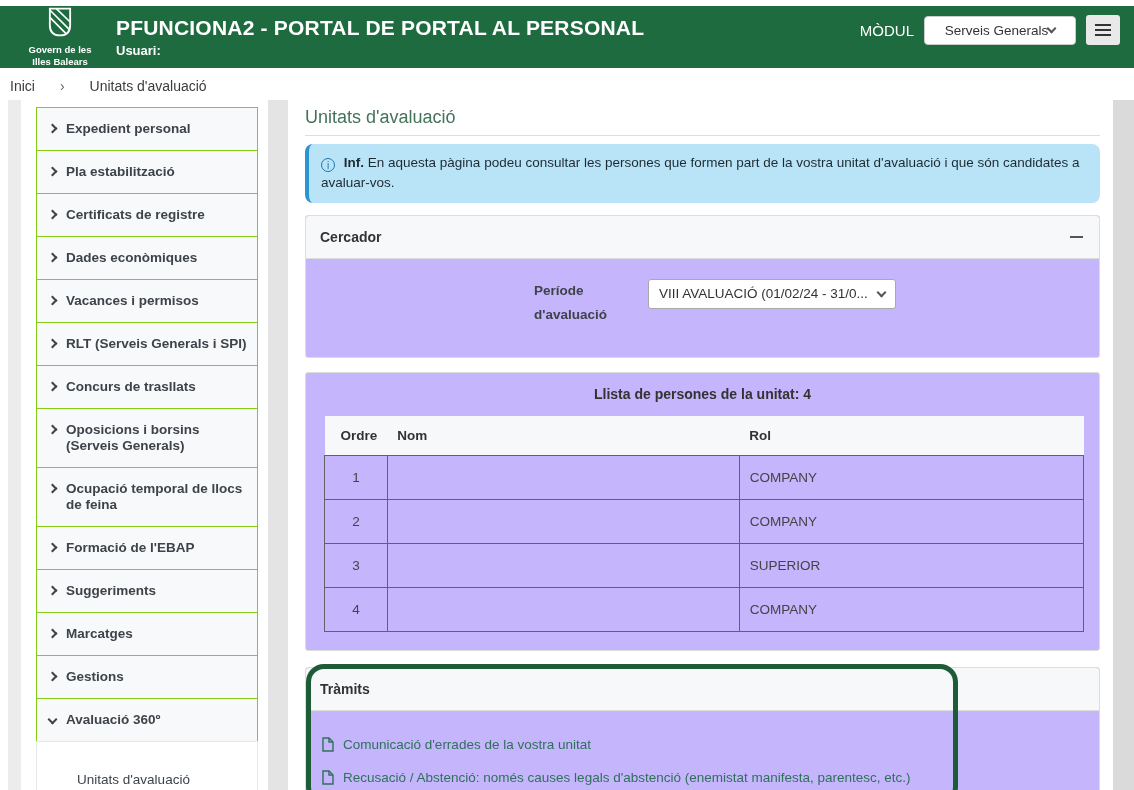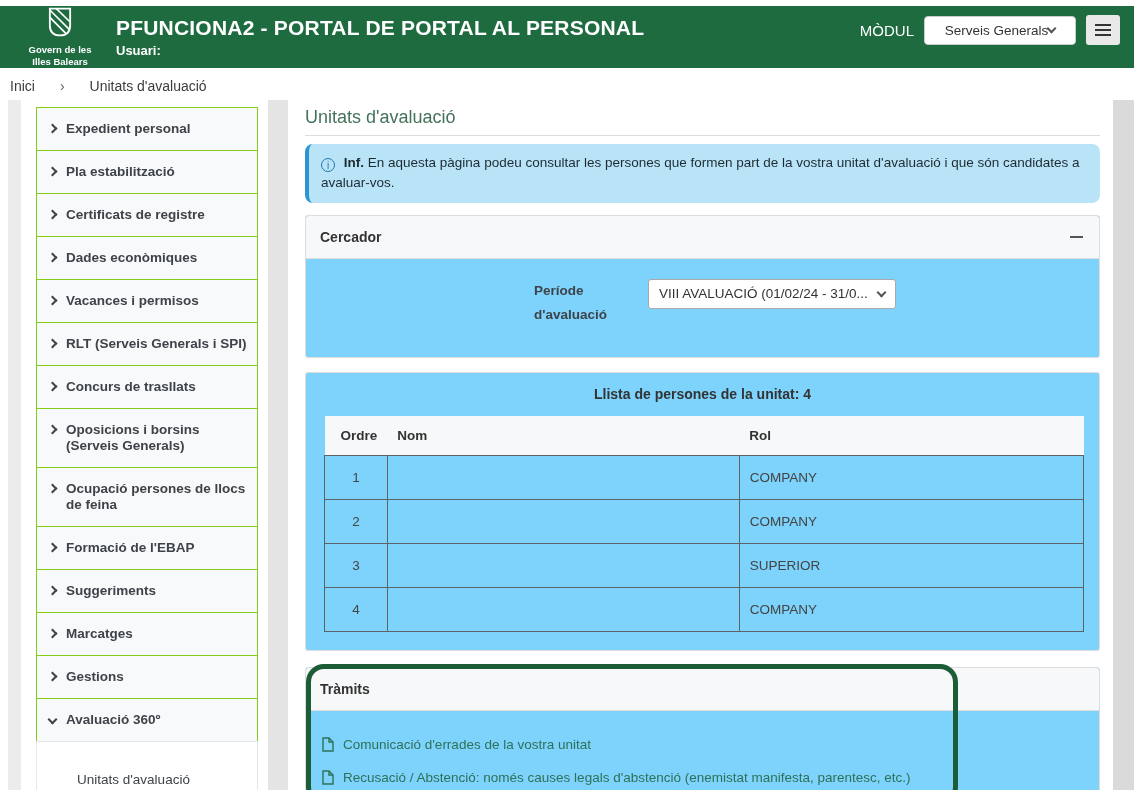--- a/index.html
+++ b/index.html
@@ -48,21 +48,21 @@
   
   .main { position:absolute; left:305px; top:100px; width:795px; }
   .page-title { color:#44735c; font-size:18px; font-weight:400; margin-top:7px; padding-bottom:7px; border-bottom:1px solid #ddd; }
   .alert-info { margin-top:8px; background:#b9e3f6; border-left:4px solid #2a95d0; border-radius:8px;
     padding:9px 12px; font-size:13.5px; color:#1d2b33; line-height:1.5; }
   .info-icon { display:inline-block; width:14px; height:14px; border:1.3px solid #2277aa; border-radius:50%;
     color:#2277aa; font-size:10px; line-height:13px; text-align:center; font-style:normal; font-weight:400;
     margin-right:5px; vertical-align:-2px; }
   .alert-label { font-weight:700; }
 
-  .panel { border:1px solid #ddd; border-radius:3px; background:#7dd3fc; }
+  .panel { border:1px solid #ddd; border-radius:3px; background:#c4b5fd; }
   .panel-header { background:#f7f8f9; border-bottom:1px solid #ddd; padding:13px 14px; display:flex;
     justify-content:space-between; align-items:center; border-radius:3px 3px 0 0; }
   .panel-title { font-size:14px; font-weight:700; color:#333; }
   .collapse-btn { cursor:pointer; padding:4px 2px; }
   .minus-bar { display:block; width:13px; height:2px; background:#555; }
 
   .search-panel { margin-top:12px; }
   .search-body { padding:20px 0 30px; }
   .field-row { display:flex; margin-left:228px; gap:30px; }
   .field-label { width:84px; font-size:13.5px; font-weight:700; color:#3d4349; line-height:24px; }
@@ -157,21 +157,21 @@
   <div class="side-item">
     <span class="chev"></span>
     <span class="side-label">Concurs de trasllats</span>
   </div>
   <div class="side-item">
     <span class="chev"></span>
     <span class="side-label">Oposicions i borsins (Serveis Generals)</span>
   </div>
   <div class="side-item">
     <span class="chev"></span>
-    <span class="side-label">Ocupació persones de llocs de feina</span>
+    <span class="side-label">Ocupació temporal de llocs de feina</span>
   </div>
   <div class="side-item">
     <span class="chev"></span>
     <span class="side-label">Formació de l'EBAP</span>
   </div>
   <div class="side-item">
     <span class="chev"></span>
     <span class="side-label">Suggeriments</span>
   </div>
   <div class="side-item">

